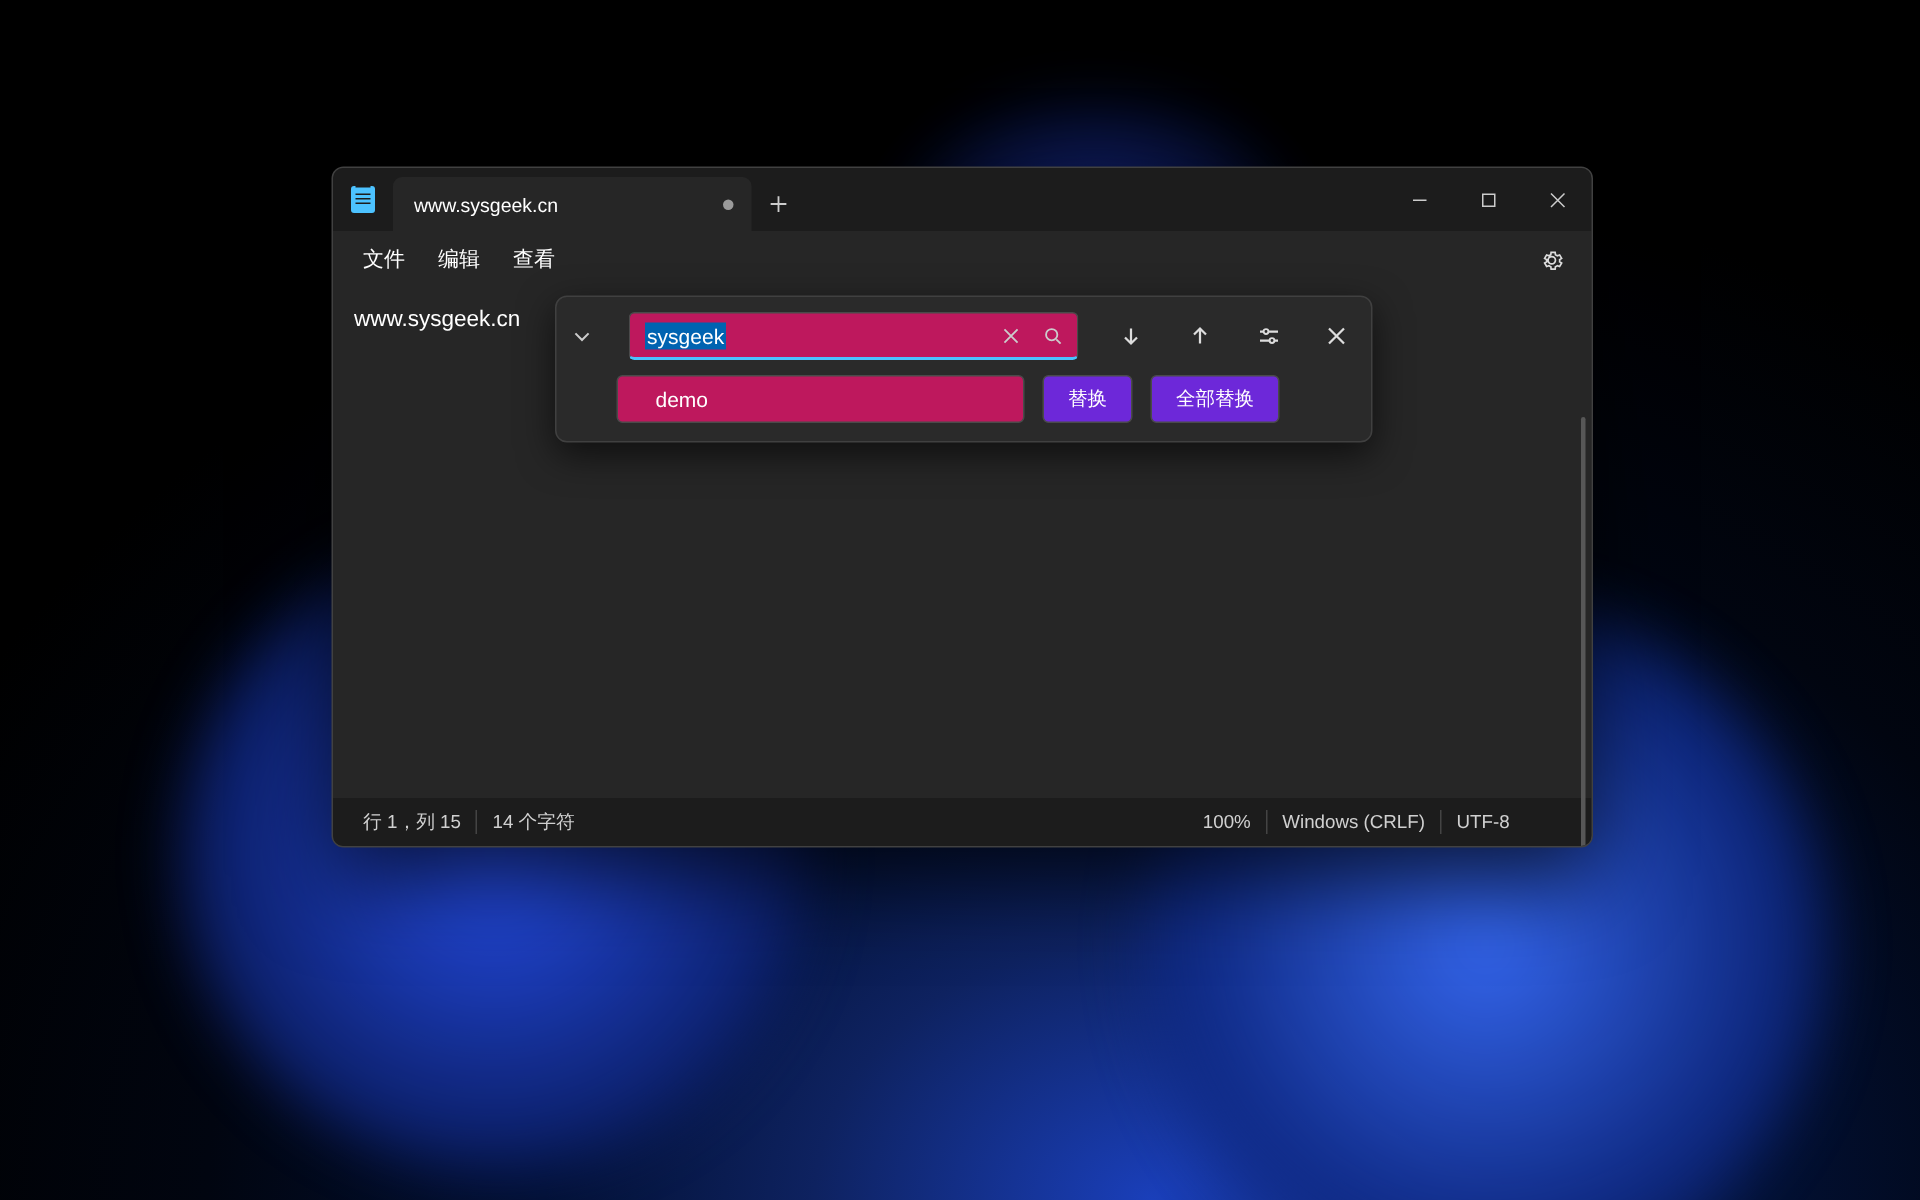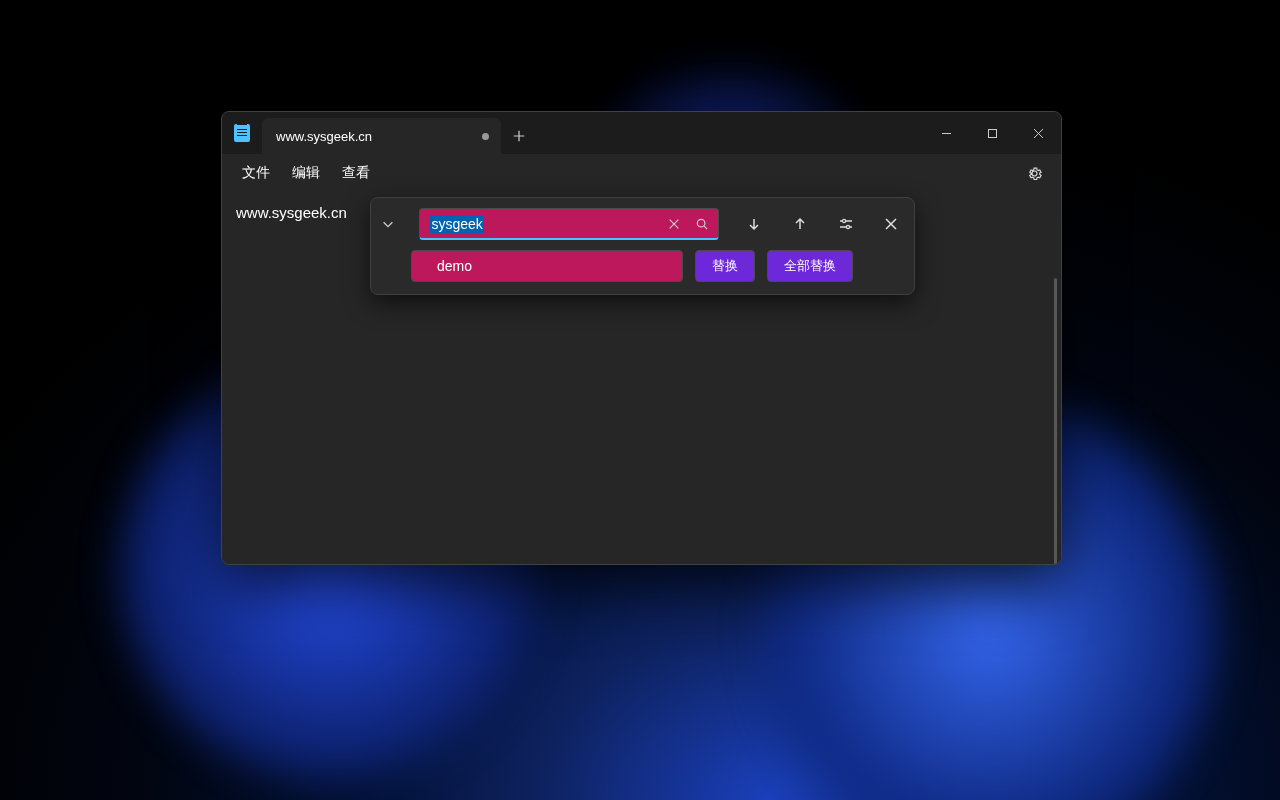--- a/index.html
+++ b/index.html
@@ -184,14 +184,25 @@
         </div>
       </div>
       <div class="replace-row">
         <input class="replace-input" value="demo" style="">
         <div class="txtbtn">替换</div>
         <div class="txtbtn">全部替换</div>
       </div>
     </div>
   </div>
 
+  <div class="statusbar">
+    <div class="sb-item">行 1，列 15</div>
+    <div class="sb-div"></div>
+    <div class="sb-item">14 个字符</div>
+    <div class="sb-spacer"></div>
+    <div class="sb-item">100%</div>
+    <div class="sb-div"></div>
+    <div class="sb-item">Windows (CRLF)</div>
+    <div class="sb-div"></div>
+    <div class="sb-item" style="min-width:90px">UTF-8</div>
+  </div>
 
 </div>
 
 </body></html>

